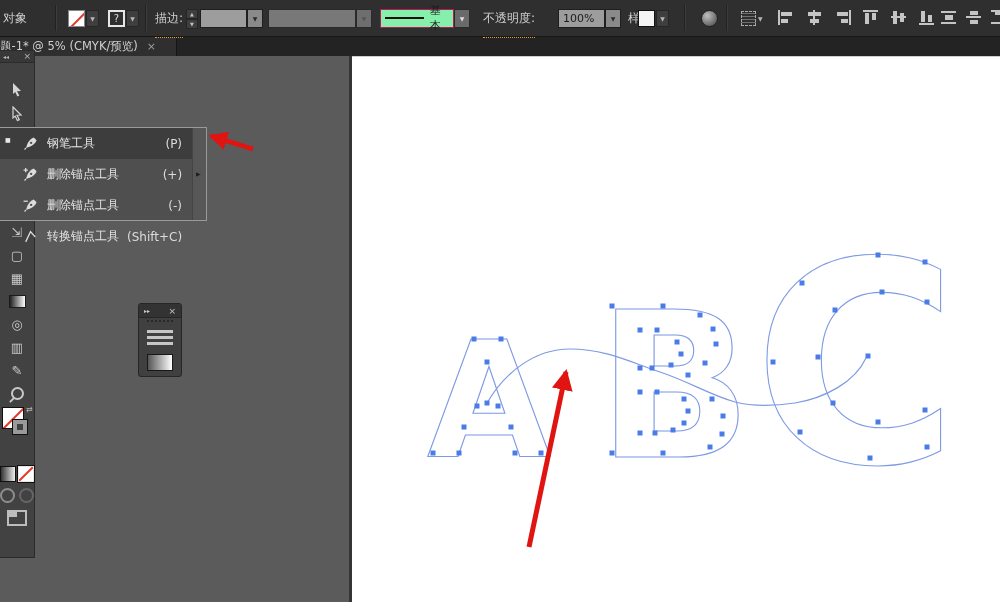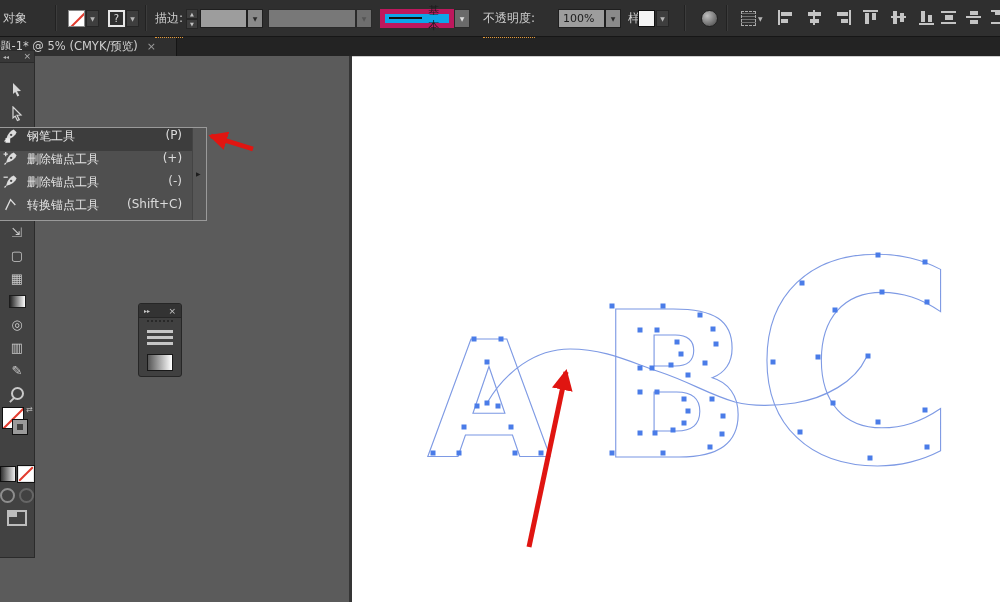--- a/index.html
+++ b/index.html
@@ -22,21 +22,21 @@
   .orange{color:#e39a3b;border-bottom:1px dotted #e39a3b;padding-bottom:1px;cursor:pointer}
   .stepper{display:flex;flex-direction:column;width:12px;height:18px}
   .stepper span{flex:1;background:#3e3e3e;border:1px solid #262626;color:#c2c2c2;font-size:5px;line-height:8px;text-align:center}
   .combo{height:19px;display:flex;align-items:stretch;font-size:11px;color:#1c1c1c}
   .combo .field{display:flex;align-items:center;padding:0 4px;box-sizing:border-box}
   .combo .cdd{width:14px;display:flex;align-items:center;justify-content:center;font-size:6px}
   .combo.gray .field{background:#9d9d9d;border:1px solid #1f1f1f}
   .combo.gray .cdd{background:#8a8a8a;border:1px solid #1f1f1f;color:#2a2a2a}
   .combo.dim .field{background:#787878;border:1px solid #2a2a2a}
   .combo.dim .cdd{background:#6e6e6e;border:1px solid #2a2a2a;color:#555}
-  .combo.light .field{background:#0ea5e9;border:5px solid #be185d;gap:6px}
+  .combo.light .field{background:#86efac;border:1px solid #be185d;gap:6px}
   .combo.light .cdd{background:#6a6a6a;border:1px solid #2a2a2a;color:#ddd}
   .brush-line{display:inline-block;width:44px;height:2px;background:#111}
   .sphere{width:15px;height:15px;border-radius:50%;
           background:radial-gradient(circle at 35% 32%,#c0c0c0,#7a7a7a 55%,#474747 95%);border:1px solid #222}
   .dashed-box{width:13px;height:13px;border:1px dashed #b9b9b9;background:
      repeating-linear-gradient(0deg,transparent 0 2px,#777 2px 3px);opacity:.9}
   
   .ai{position:absolute;top:10px;width:17px;height:15px}
   .ai i{position:absolute;background:#c4c4c4}
   .al .b{left:0;top:0;width:2px;height:15px}.al .r1{left:3px;top:2px;width:11px;height:4px}.al .r2{left:3px;top:9px;width:7px;height:4px}
@@ -86,21 +86,21 @@
   #draw-modes{position:absolute;left:0;top:437px;width:100%;display:flex;justify-content:center;gap:4px}
   .mode-circle{width:11px;height:11px;border-radius:50%;border:2px solid #8e8e8e}
   .mode-circle.dim{border-color:#666}
   #screen-mode{position:absolute;left:7px;top:459px;width:16px;height:12px;border:2px solid #bdbdbd;background:#424242}
   #screen-mode::after{content:"";display:block;width:8px;height:5px;background:#bdbdbd}
 
   
   #tool-menu{position:absolute;left:-2px;top:127px;width:209px;height:94px;background:#4f4f4f;
              border:1px solid #9a9a9a;box-sizing:border-box;z-index:20;display:flex}
   #menu-rows{width:194px}
-  .menu-row{height:23px;display:flex;align-items:flex-start;position:relative;padding-left:4px;box-sizing:border-box;
+  .menu-row{height:31px;display:flex;align-items:center;position:relative;padding-left:24px;box-sizing:border-box;
             color:#e4e4e4;font-size:12px;white-space:nowrap}
   .menu-row.selected{background:#3d3d3d}
   .menu-row .bullet{position:absolute;left:6px;top:8px;font-size:6px;color:#e8e8e8}
   .menu-row svg.mi{width:15px;height:15px;margin-right:9px;flex:none}
   .menu-row .shortcut{margin-left:auto;padding-right:10px;color:#dcdcdc}
   #menu-strip{width:13px;background:#575757;border-left:1px solid #444;position:relative}
   #menu-strip .fly{position:absolute;left:3px;top:42px;font-size:6px;color:#1e1e1e}
 
   
   #float-panel{position:absolute;left:138px;top:303px;width:44px;height:74px;background:#404040;

